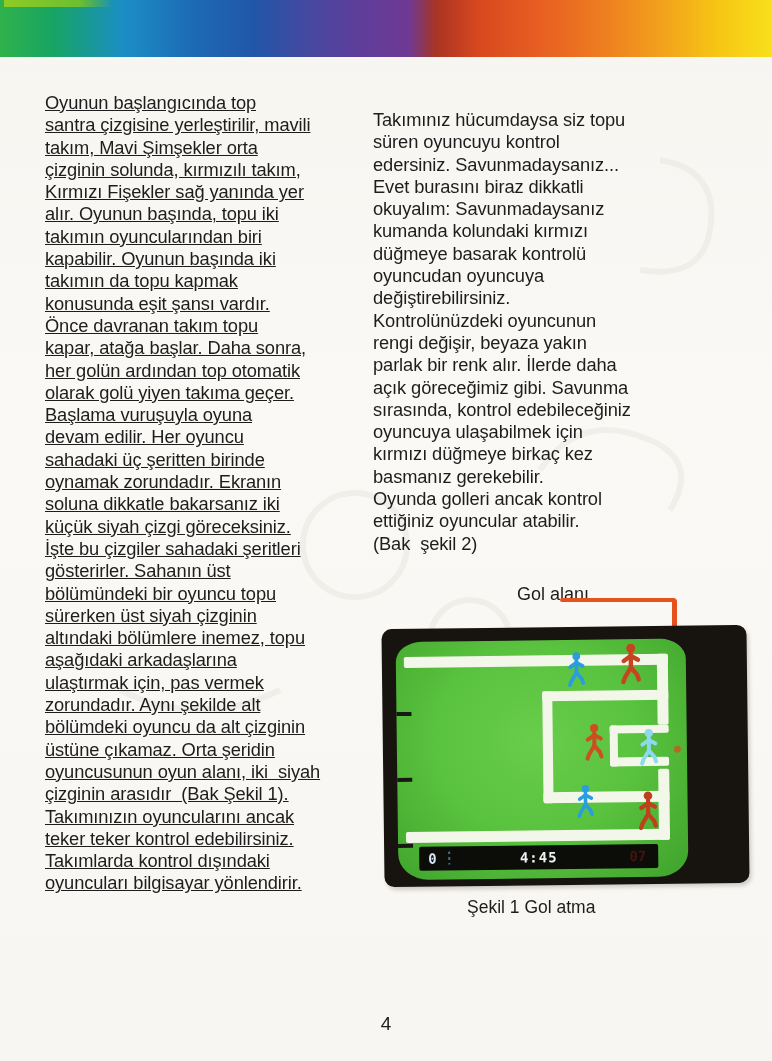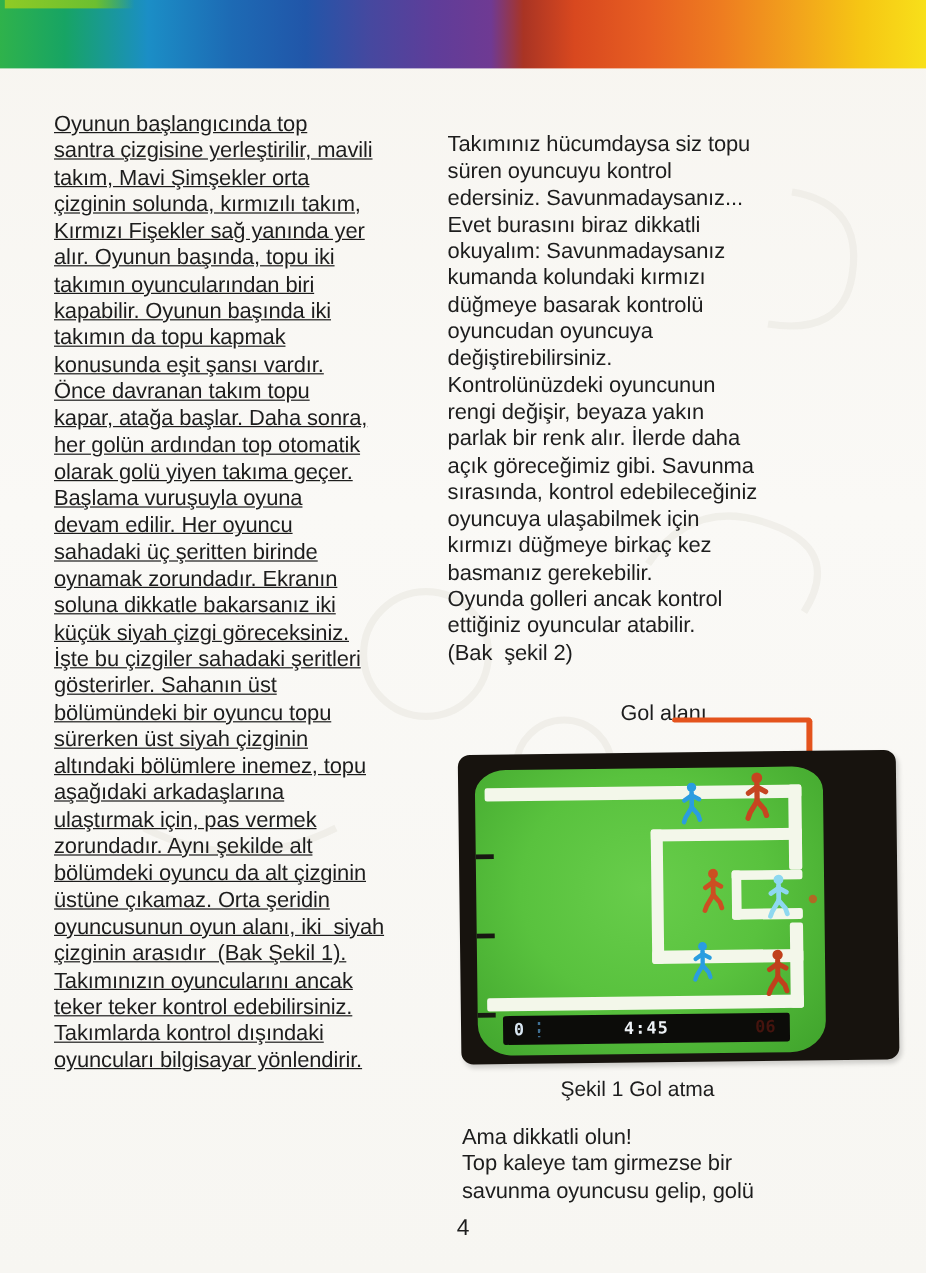--- a/index.html
+++ b/index.html
@@ -143,21 +143,21 @@
       <div class="fline" style="left:213px;top:118px; width:59px;  height:9px;"></div>
 
       <div class="tick" style="top:70px;"></div>
       <div class="tick" style="top:136px;"></div>
       <div class="tick" style="top:202px;"></div>
 
       <div class="scoreboard">
         <span class="sb-home">0</span>
         <span class="sb-sep"></span>
         <span class="sb-time">4:45</span>
-        <span class="sb-away">06</span>
+        <span class="sb-away">07</span>
       </div>
 
     <div class="player" style="left: 171px; top: 12px; width: 19px; height: 36px;"><svg viewBox="0 0 20 38" width="100%" height="100%">
   <g fill="none" stroke="#2a9de0" stroke-width="4" stroke-linecap="round">
     <circle cx="10" cy="4.5" r="3.4" fill="#2a9de0" stroke-width="1.4"></circle>
     <path d="M10 9 L10 22"></path>
               <path d="M3.5 16 L10 11.5 L16.5 15"></path>
     <path d="M10 22 L4.5 31 L3 35"></path>
               <path d="M10 22 L15.5 28.5 L17 33"></path>
   </g>
@@ -205,18 +205,15 @@
               <path d="M3.5 16 L10 11.5 L16.5 15"></path>
     <path d="M10 22 L4.5 31 L3 35"></path>
               <path d="M10 22 L15.5 28.5 L17 33"></path>
   </g>
           </svg></div>
         <div class="ball" style="left: 277px; top: 107px; width: 7px; height: 7px; background: rgb(176, 106, 36);"></div>
       </div>
   </div>
 
   <div class="caption">Şekil 1 Gol atma</div>
-  <div class="text-col closing">Ama dikkatli olun!
-Top kaleye tam girmezse bir
-savunma oyuncusu gelip, golü</div>
   <div class="page-num">4</div>
 
 </div>
 
 </body></html>

